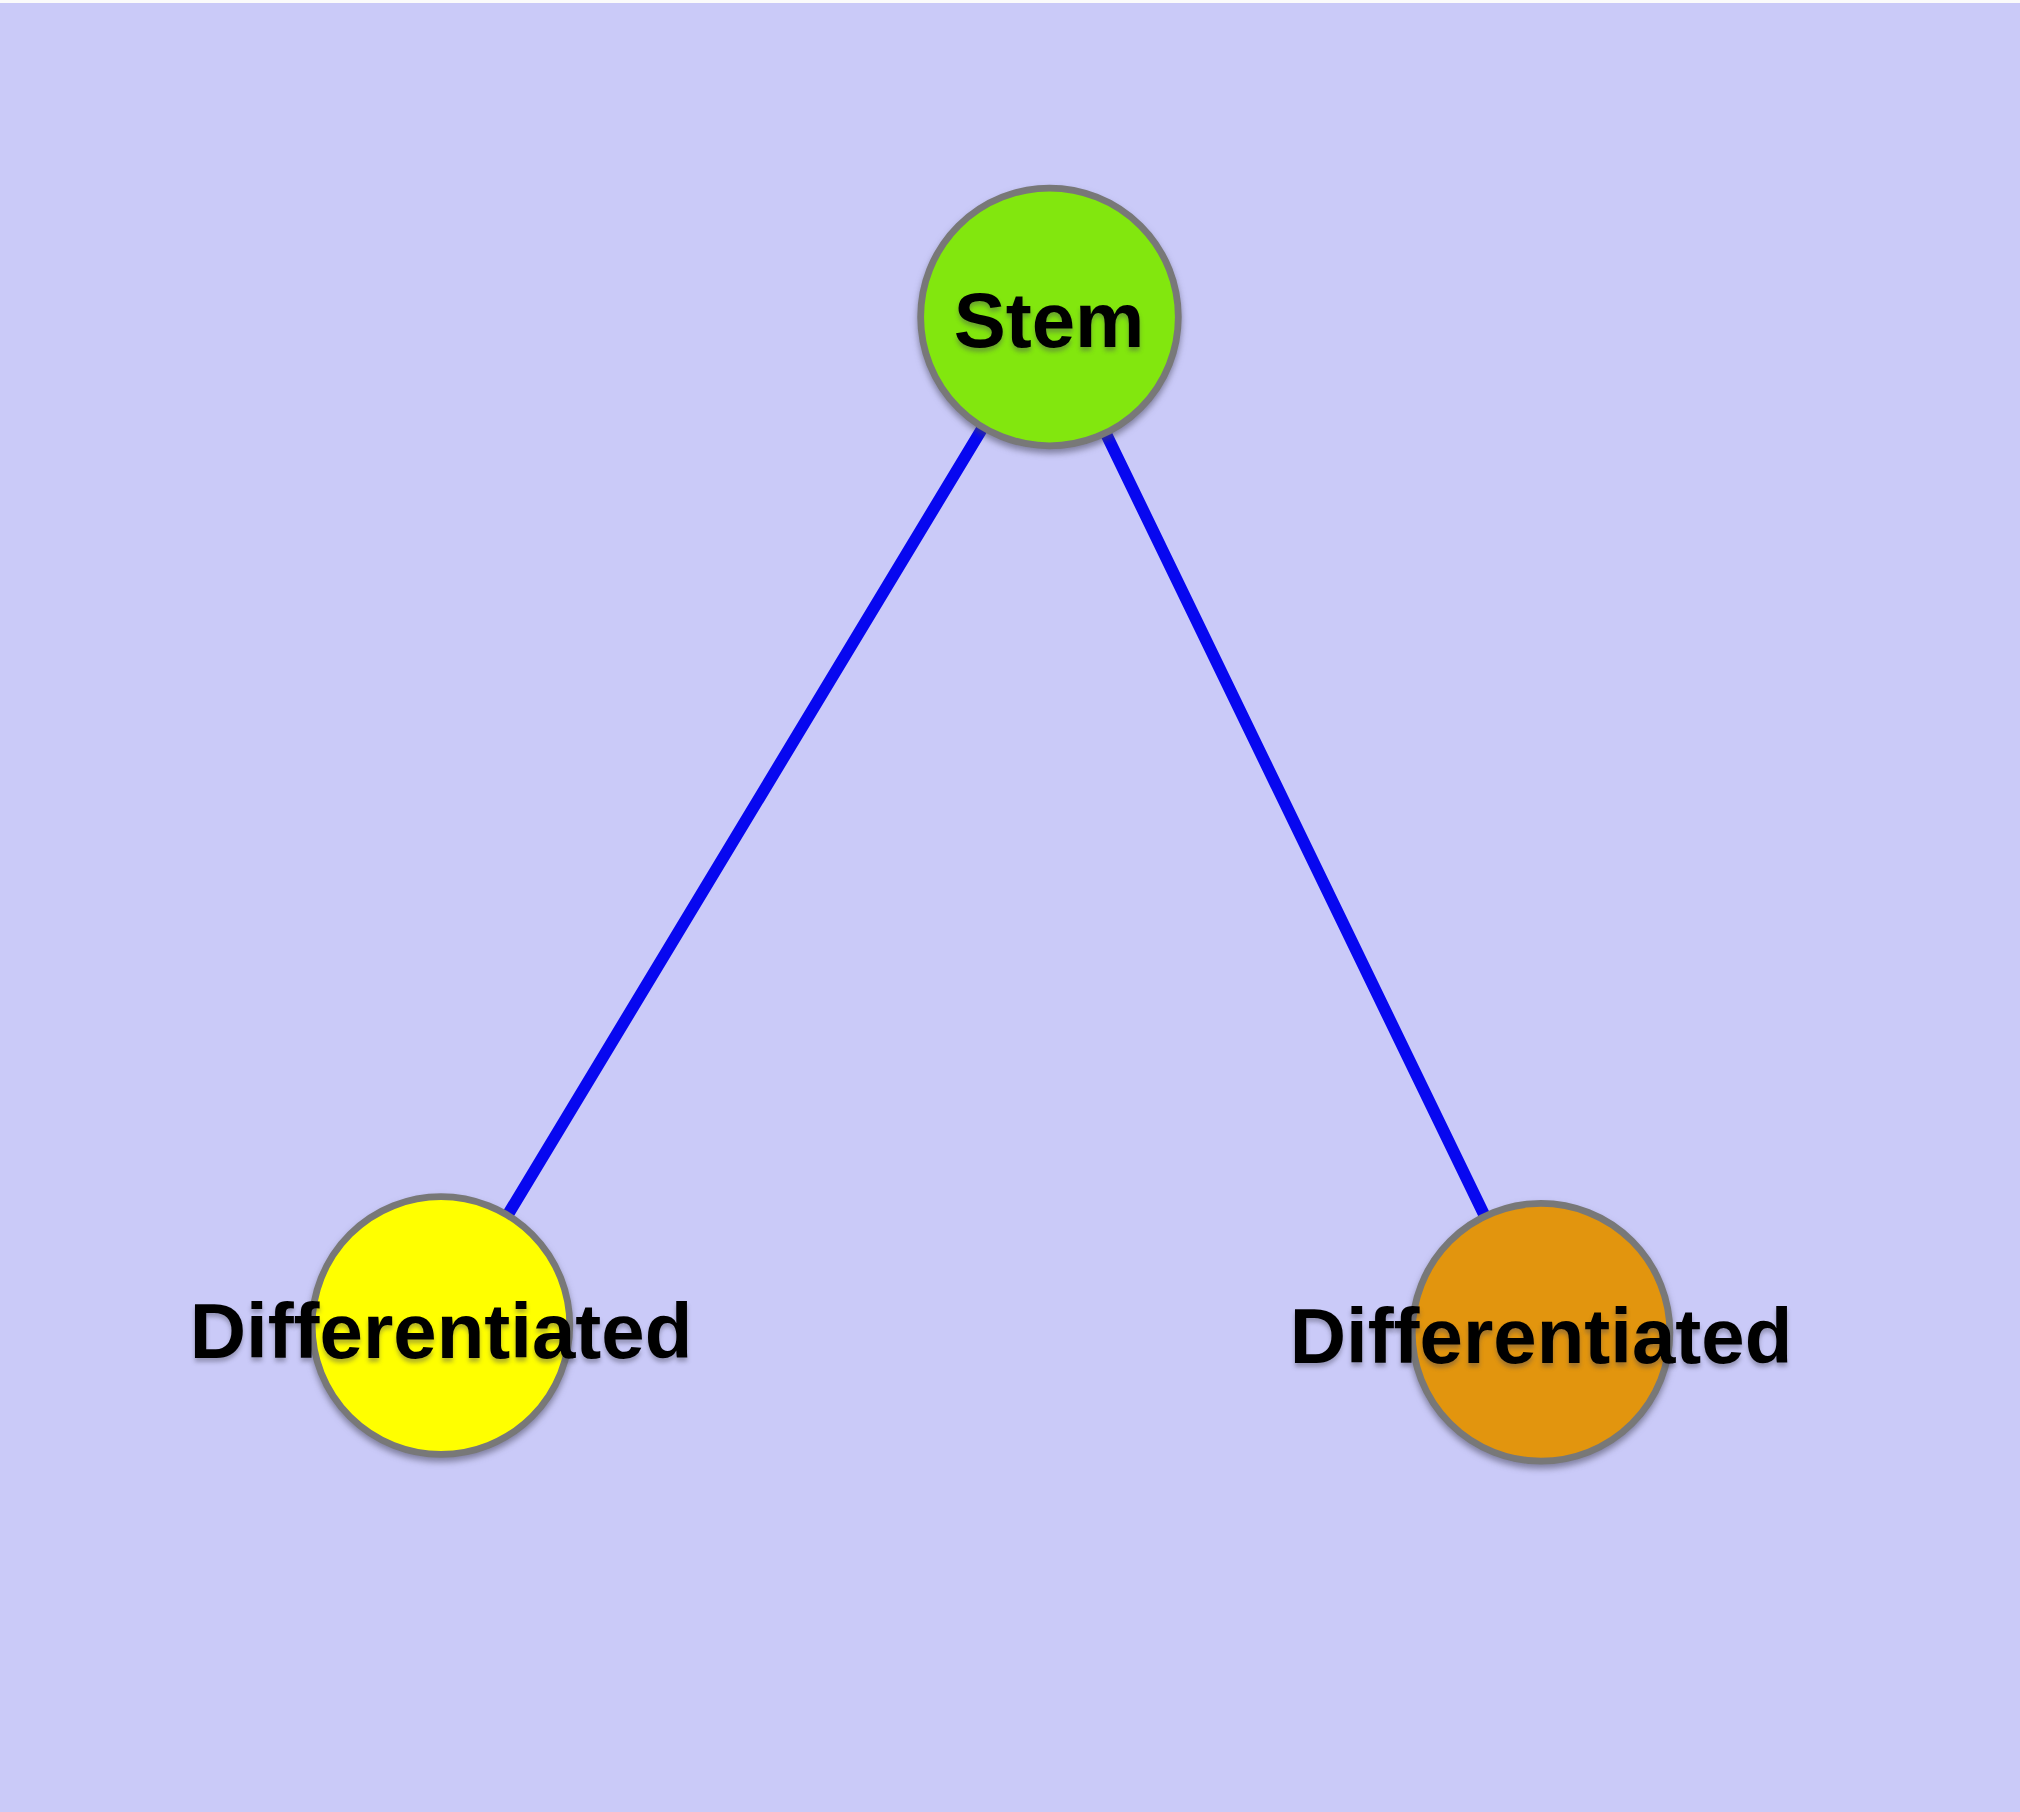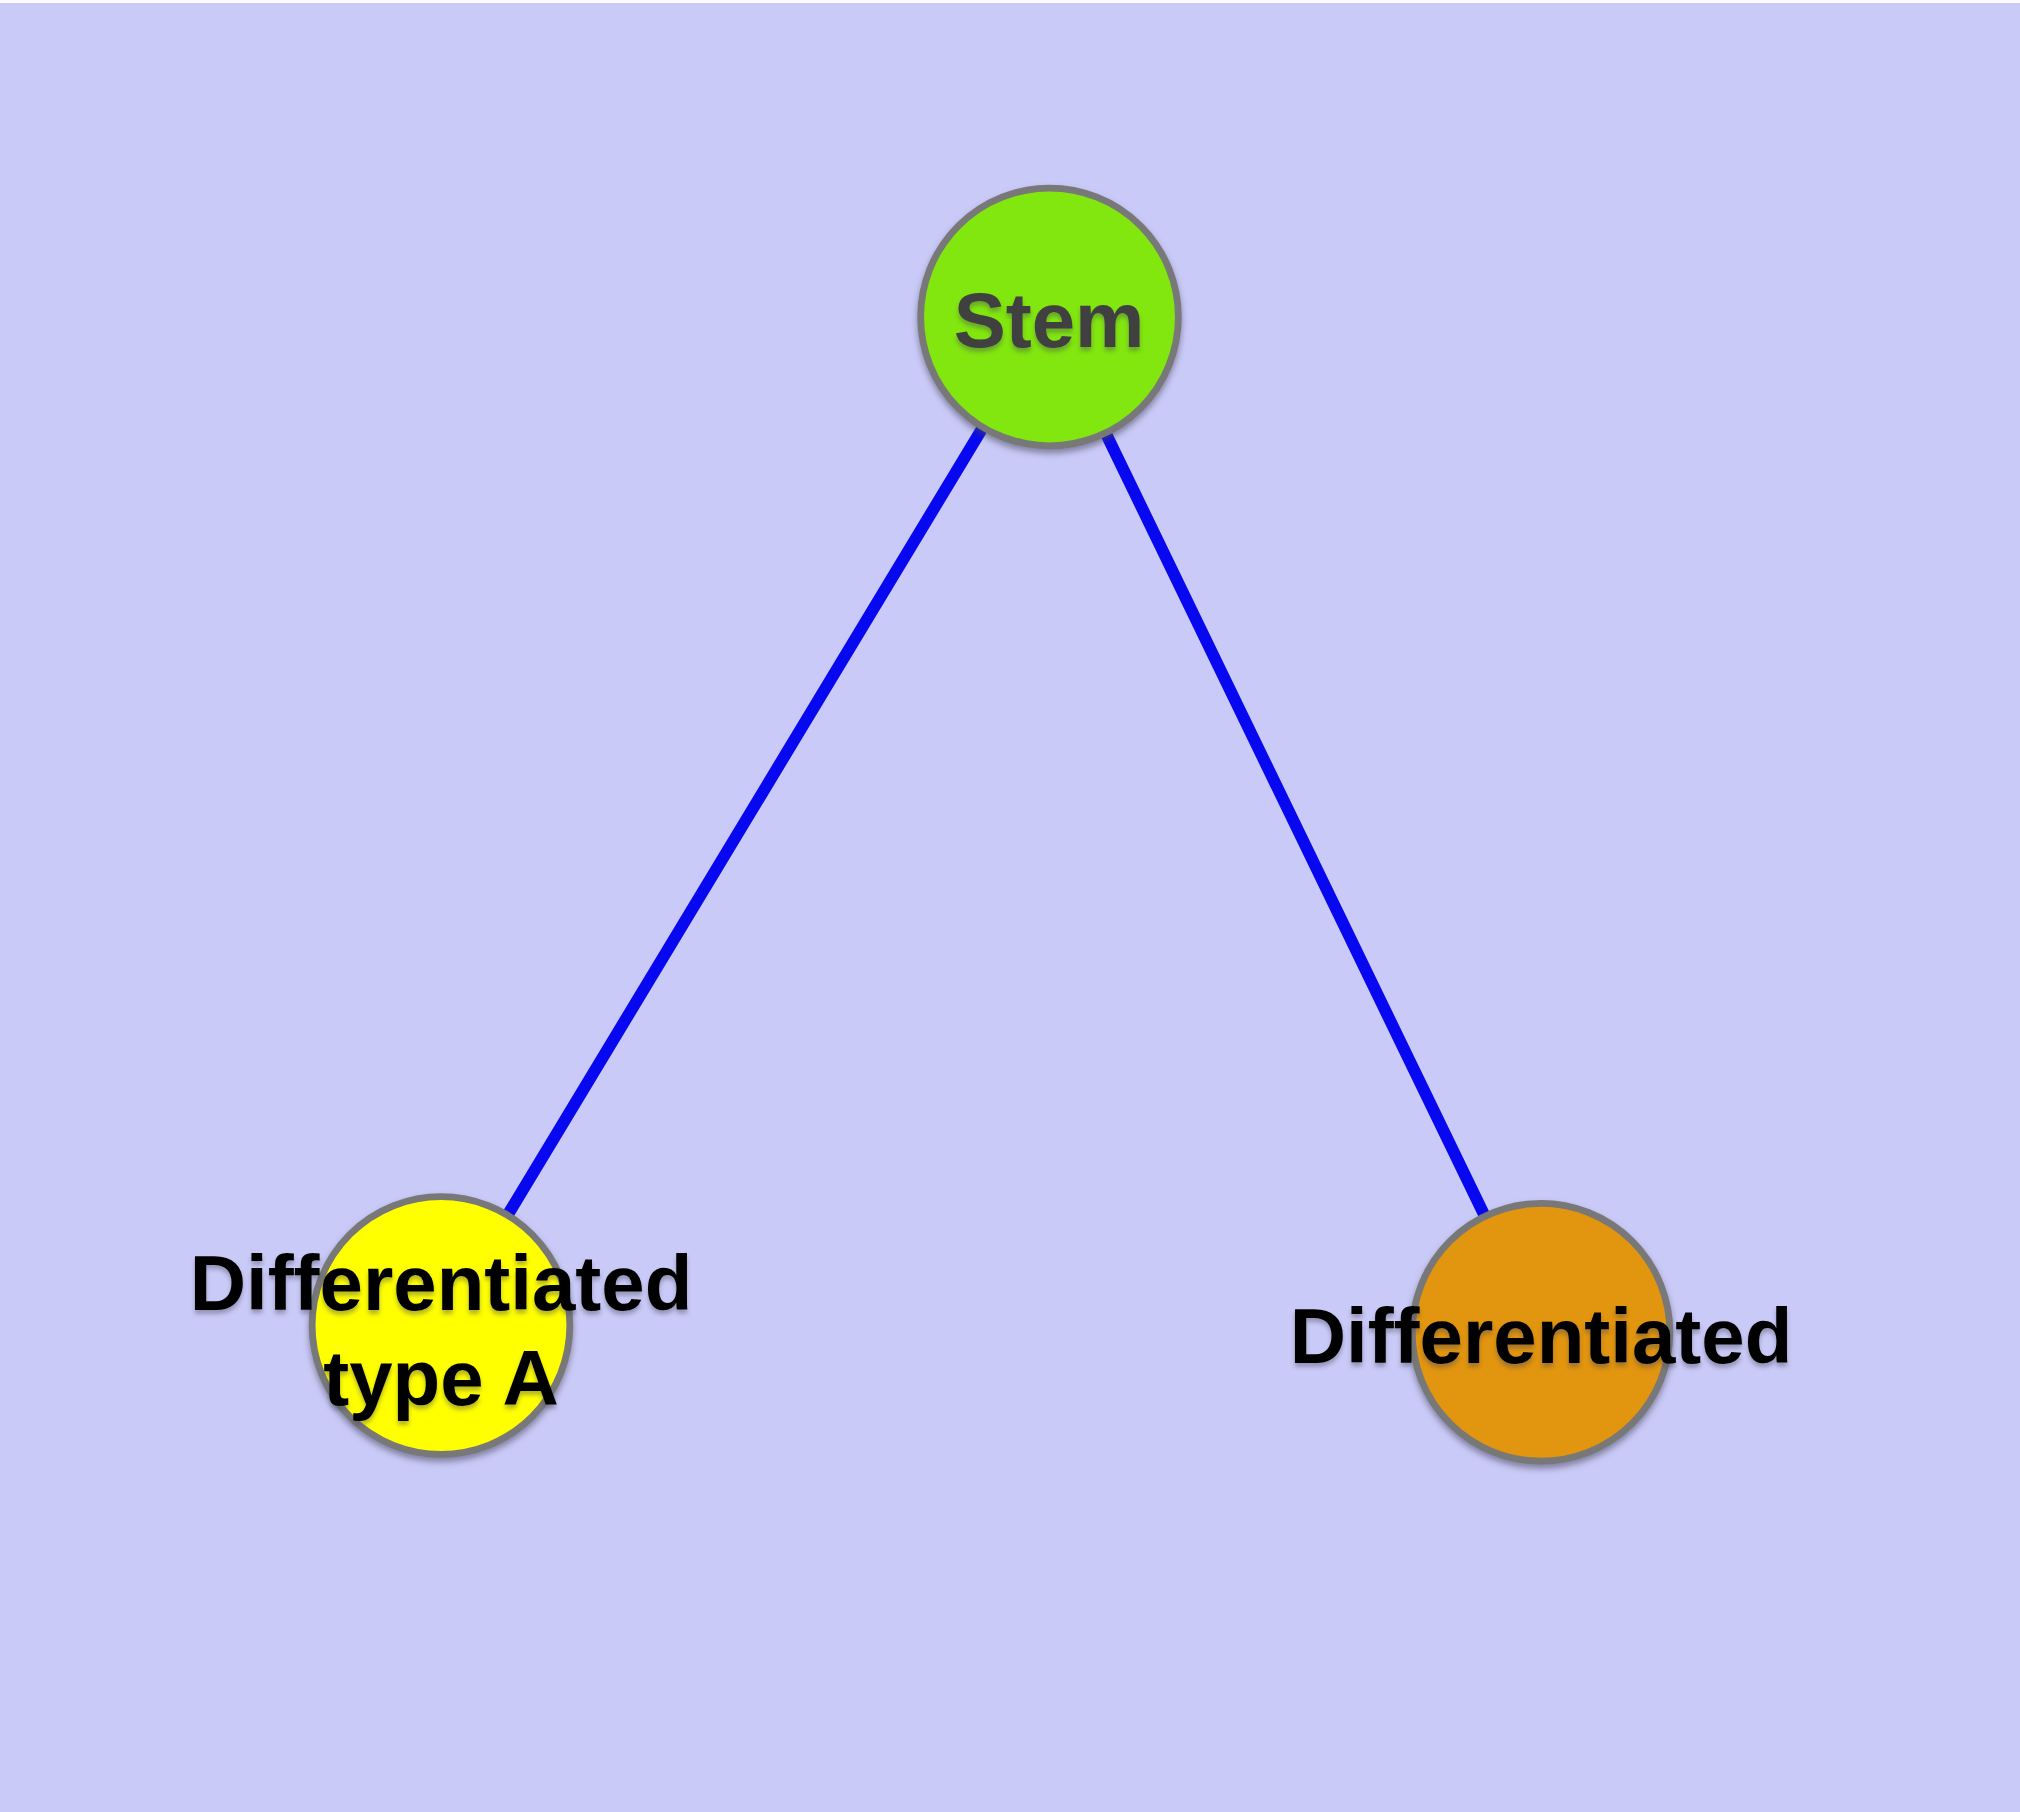--- a/index.html
+++ b/index.html
@@ -61,25 +61,24 @@
   <svg class="graph" viewBox="0 0 2384 2138">
 
     <line class="edge" x1="1238" y1="374" x2="520" y2="1564" stroke="#0707F0"></line>
     <line class="edge" x1="1238" y1="374" x2="1818" y2="1572" stroke="#0707F0"></line>
 
     <circle class="node" cx="1238" cy="374" r="152" fill="#82E70E" stroke="#787878"></circle>
     <circle class="node" cx="520" cy="1564" r="152" fill="#FFFF00" stroke="#787878"></circle>
     <circle class="node" cx="1818" cy="1572" r="152" fill="#E2950E" stroke="#787878"></circle>
   </svg>
 
-  <div class="node-label stem-label" data-bind="nodes.0.label" data-bind-style="color:style.label_color" style="color: #404040;">Stem</div>
+  <div class="node-label stem-label" data-bind="nodes.0.label" data-bind-style="color:style.label_color" style="color: #000000;">Stem</div>
 
   <div class="node-label type-a-label" data-bind-style="color:style.label_color" style="color: rgb(0, 0, 0);">
     <div data-bind="nodes.1.label_line1">Differentiated</div>
-    <div data-bind="nodes.1.label_line2">type A</div>
   </div>
 
   <div class="node-label type-b-label" data-bind-style="color:style.label_color" style="color: rgb(0, 0, 0);">
     <div data-bind="nodes.2.label_line1">Differentiated</div>
   </div>
 
 </div>
 
 
 </body></html>

